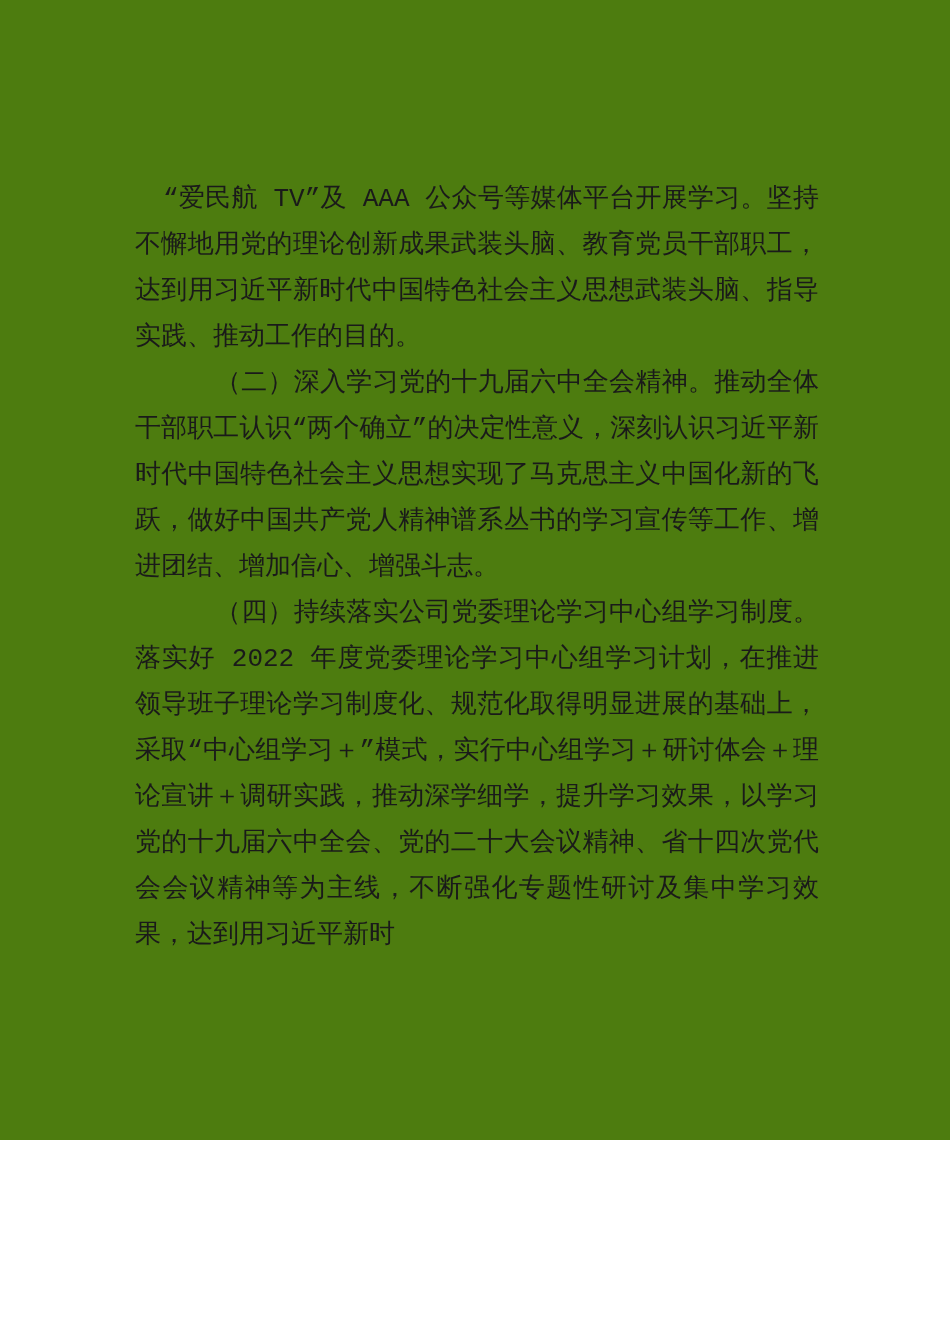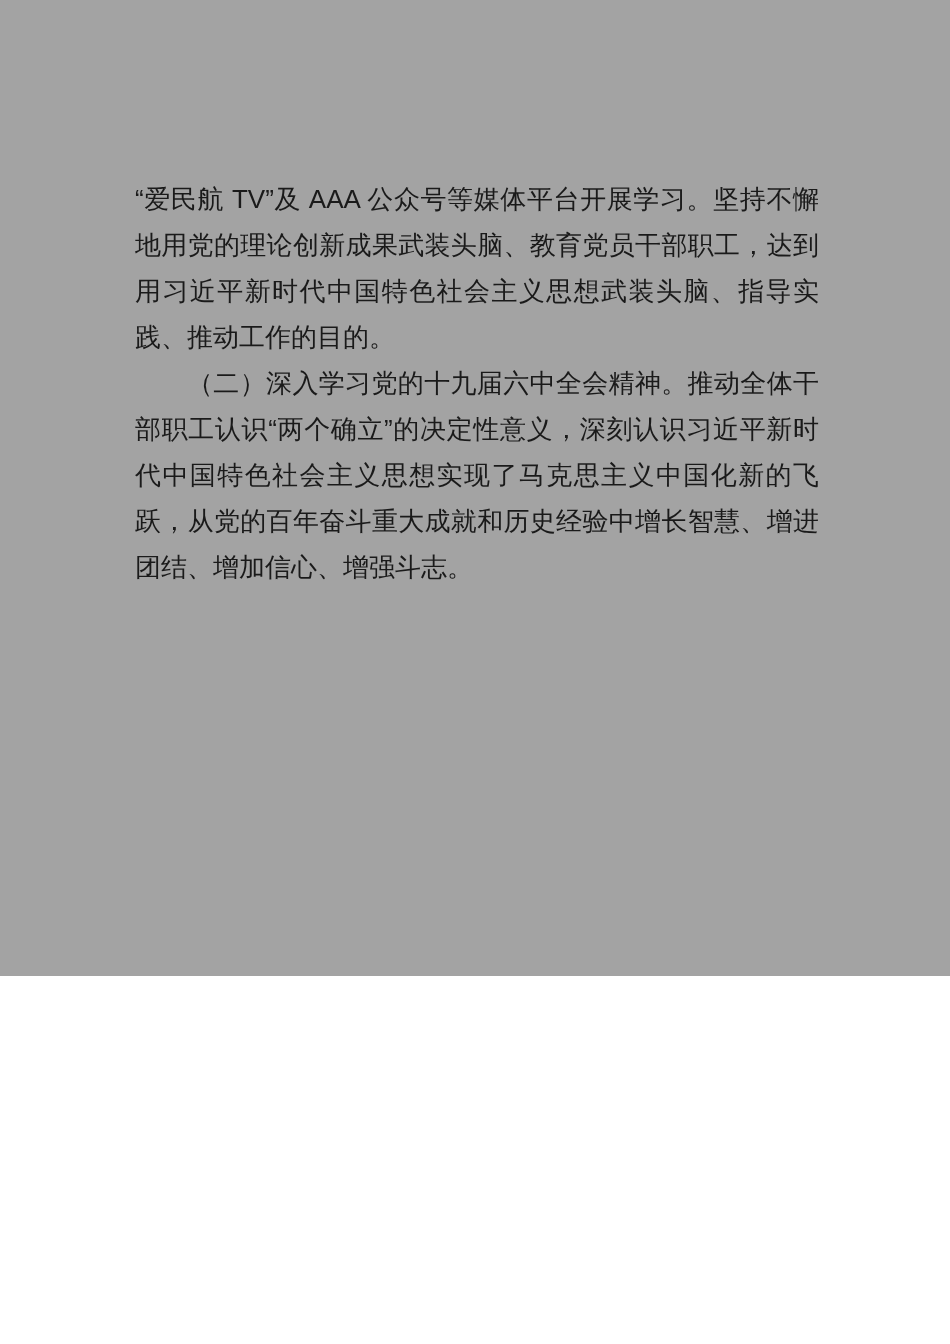--- a/index.html
+++ b/index.html
@@ -3,24 +3,24 @@
 <meta charset="utf-8">
 <style>
   html, body {
     margin: 0;
     padding: 0;
     background: #ffffff;
   }
   .page {
     position: relative;
     width: 950px;
-    height: 976px;
-    background: #a3a3a3;
+    height: 1140px;
+    background: #4d7c0f;
     overflow: hidden;
-    font-family: Liberation Sans, sans-serif;
+    font-family: Liberation Mono, monospace;
     color: #1a1a1a;
   }
   .content {
     position: absolute;
     top: 176px;
     left: 135px;
     width: 684px;
     font-size: 26px;
     line-height: 46px;
     text-align: justify;
@@ -28,40 +28,42 @@
   }
   .para {
     margin: 0;
     padding: 0;
   }
   .para.indent {
     text-indent: 2em;
   }
   .para .lead {
     font-weight: normal;
+    margin-left: 28px;
   }
   .page-number {
     position: absolute;
     left: 135px;
     top: 1174px;
     font-size: 24px;
     letter-spacing: 2px;
     color: #1a1a1a;
   }
 </style>
 </head>
 <body>
 
 <div class="page">
 
   <div class="content">
 
     <p class="para"><span class="lead"></span><span>“爱民航 TV”及 AAA 公众号等媒体平台开展学习。坚持不懈地用党的理论创新成果武装头脑、教育党员干部职工，达到用习近平新时代中国特色社会主义思想武装头脑、指导实践、推动工作的目的。</span></p>
 
-    <p class="para indent"><span class="lead">（二）深入学习党的十九届六中全会精神。</span><span>推动全体干部职工认识“两个确立”的决定性意义，深刻认识习近平新时代中国特色社会主义思想实现了马克思主义中国化新的飞跃，从党的百年奋斗重大成就和历史经验中增长智慧、增进团结、增加信心、增强斗志。</span></p>
+    <p class="para indent"><span class="lead">（二）深入学习党的十九届六中全会精神。</span><span>推动全体干部职工认识“两个确立”的决定性意义，深刻认识习近平新时代中国特色社会主义思想实现了马克思主义中国化新的飞跃，做好中国共产党人精神谱系丛书的学习宣传等工作、增进团结、增加信心、增强斗志。</span></p>
 
 
+    <p class="para indent"><span class="lead">（四）持续落实公司党委理论学习中心组学习制度。</span><span>落实好 2022 年度党委理论学习中心组学习计划，在推进领导班子理论学习制度化、规范化取得明显进展的基础上，采取“中心组学习＋”模式，实行中心组学习＋研讨体会＋理论宣讲＋调研实践，推动深学细学，提升学习效果，以学习党的十九届六中全会、党的二十大会议精神、省十四次党代会会议精神等为主线，不断强化专题性研讨及集中学习效果，达到用习近平新时</span></p>
 
   </div>
 
   <div class="page-number">—2—</div>
 
 </div>
 
 </body></html>

